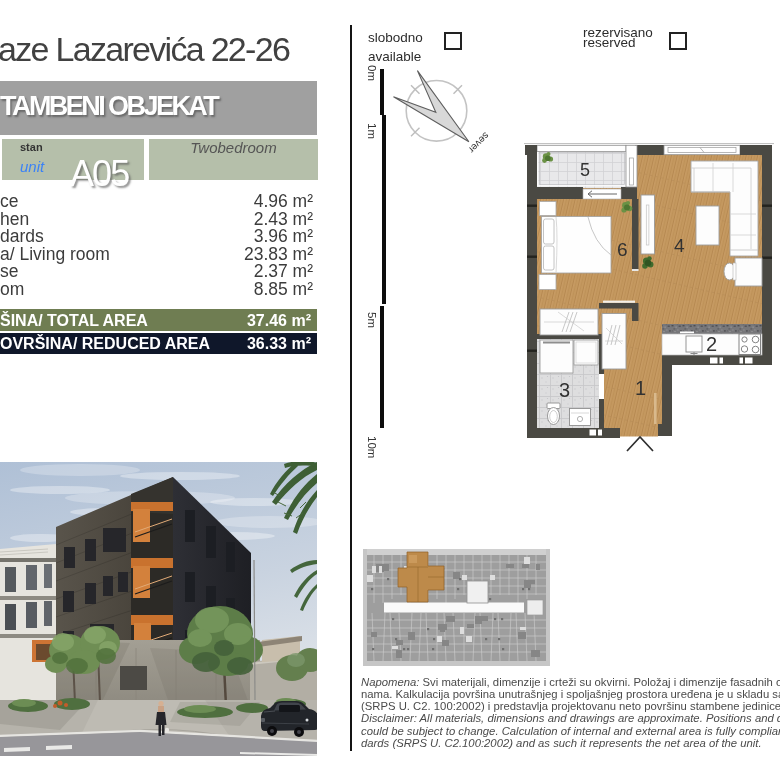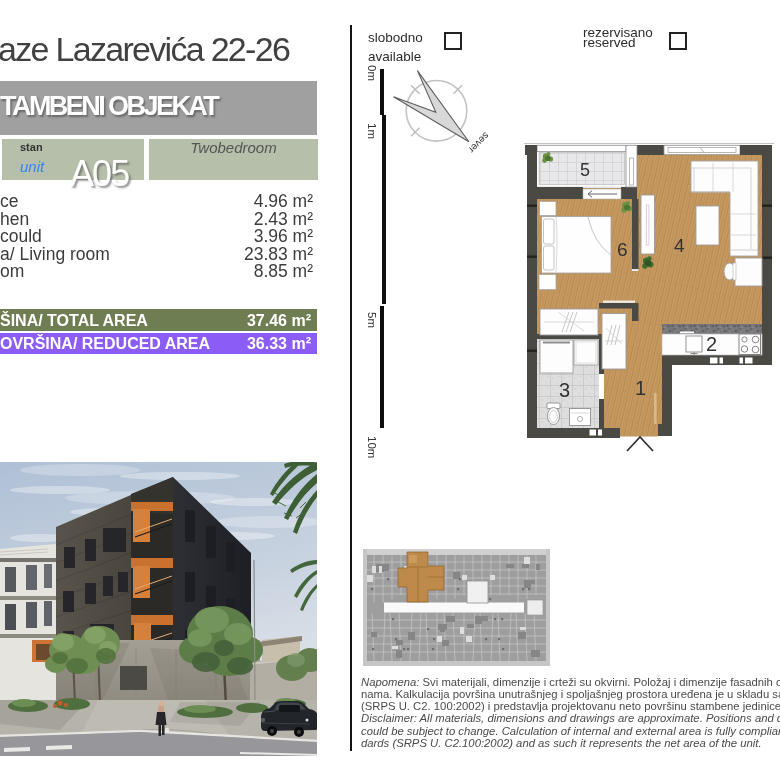--- a/index.html
+++ b/index.html
@@ -30,39 +30,43 @@
 <div class="abs" style="left:0;top:191px;width:313px;font-size:17.5px;color:#3c3c3c;">
   <div style="height:17.5px;position:relative;">
       <span style="position:absolute;left:0;">ce</span>
       <span style="position:absolute;right:0;">4.96 m²</span>
     </div>
   <div style="height:17.5px;position:relative;">
       <span style="position:absolute;left:0;">hen</span>
       <span style="position:absolute;right:0;">2.43 m²</span>
     </div>
   <div style="height:17.5px;position:relative;">
-      <span style="position:absolute;left:0;">could</span>
+      <span style="position:absolute;left:0;">dards</span>
       <span style="position:absolute;right:0;">3.96 m²</span>
     </div>
   <div style="height:17.5px;position:relative;">
       <span style="position:absolute;left:0;">a/ Living room</span>
       <span style="position:absolute;right:0;">23.83 m²</span>
     </div>
+  <div style="height:17.5px;position:relative;">
+      <span style="position:absolute;left:0;">se</span>
+      <span style="position:absolute;right:0;">2.37 m²</span>
+    </div>
   <div style="height:17.5px;position:relative;padding-left:44px;">
       <span style="position:absolute;left:0;">om</span>
       <span style="position:absolute;right:0;">8.85 m²</span>
     </div>
 </div>
 
 <div class="abs" style="left:0;top:309px;width:317px;height:22px;background:#6f7d52;color:#fff;font-weight:bold;font-size:16px;">
   <span style="position:absolute;left:0px;top:3px;text-align:center;">ŠINA/ TOTAL AREA</span>
   <span style="position:absolute;right:6px;top:3px;">37.46 m²</span>
 </div>
 
-<div class="abs" style="left:0;top:333px;width:317px;height:21px;background:#8b5cf6;color:#fff;font-weight:bold;font-size:16px;">
+<div class="abs" style="left:0;top:333px;width:317px;height:21px;background:#0f172a;color:#fff;font-weight:bold;font-size:16px;">
   <span style="position:absolute;left:0px;top:2px;">OVRŠINA/ REDUCED AREA</span>
   <span style="position:absolute;right:6px;top:2px;">36.33 m²</span>
 </div>
 
 <svg class="abs" style="left:0;top:462px;" width="317" height="294" viewBox="0 462 317 294">
   <defs>
     <linearGradient id="sky" x1="0" y1="0" x2="0.25" y2="1">
       <stop offset="0" stop-color="#afc0d6"></stop>
         <stop offset="0.55" stop-color="#c9d3e0"></stop>
         <stop offset="1" stop-color="#e3e7eb"></stop>

